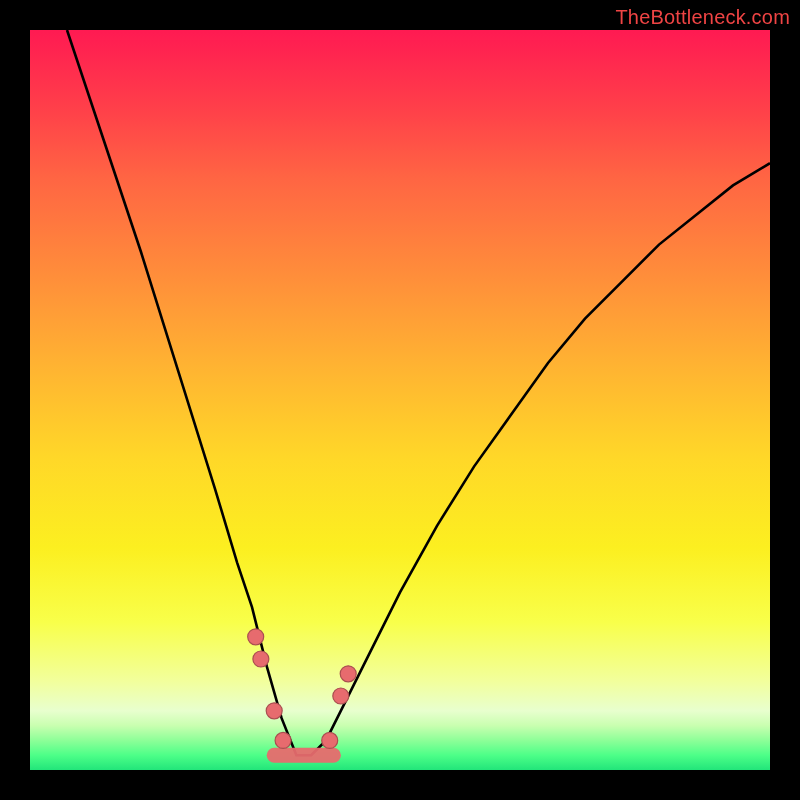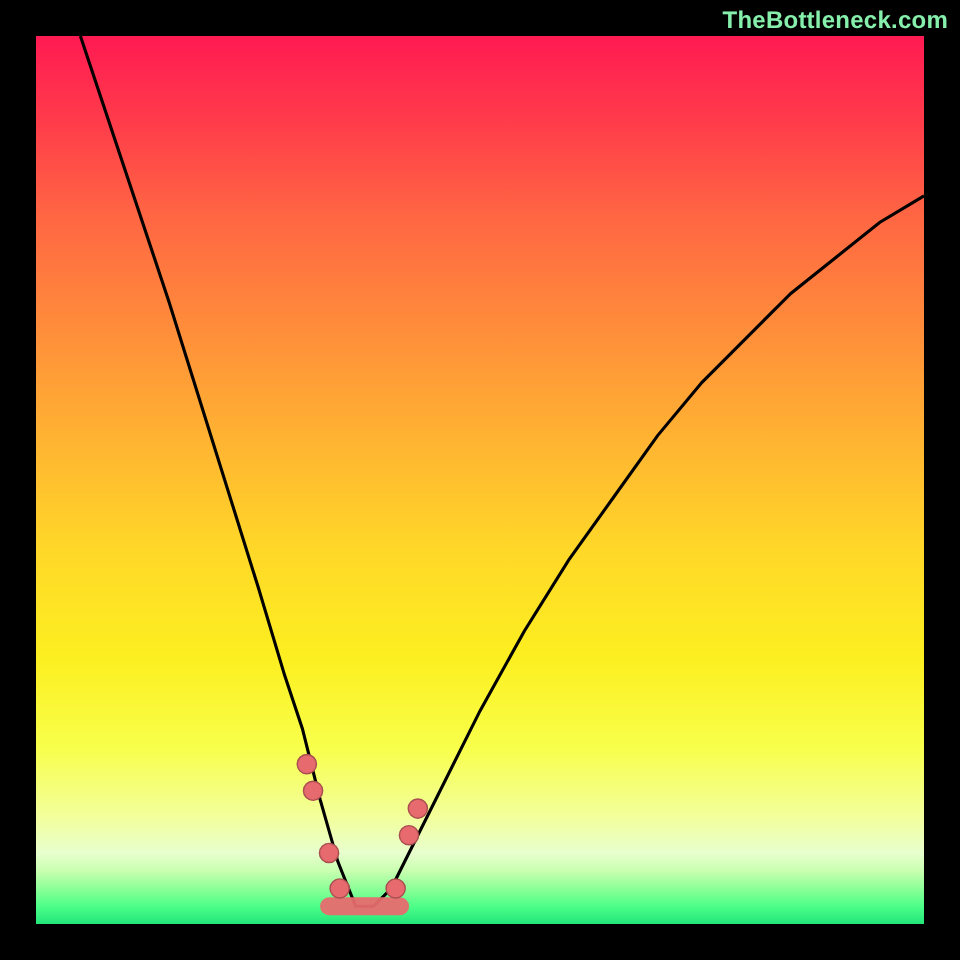--- a/index.html
+++ b/index.html
@@ -50,22 +50,22 @@
     position: absolute;
     inset: 0;
     width: 100%;
     height: 100%;
   }
   .watermark {
     position: absolute;
     top: 6px;
     right: 10px;
     font-size: 20px;
-    font-weight: 700;
-    color: #86efac;
+    font-weight: 400;
+    color: #ef4444;
     letter-spacing: 0.2px;
   }
   .bead {
     fill: #e76b6e;
     stroke: #aa4e50;
     stroke-width: 1.2;
   }
   .valleyband {
     fill: none;
     stroke: #e76b6e;

